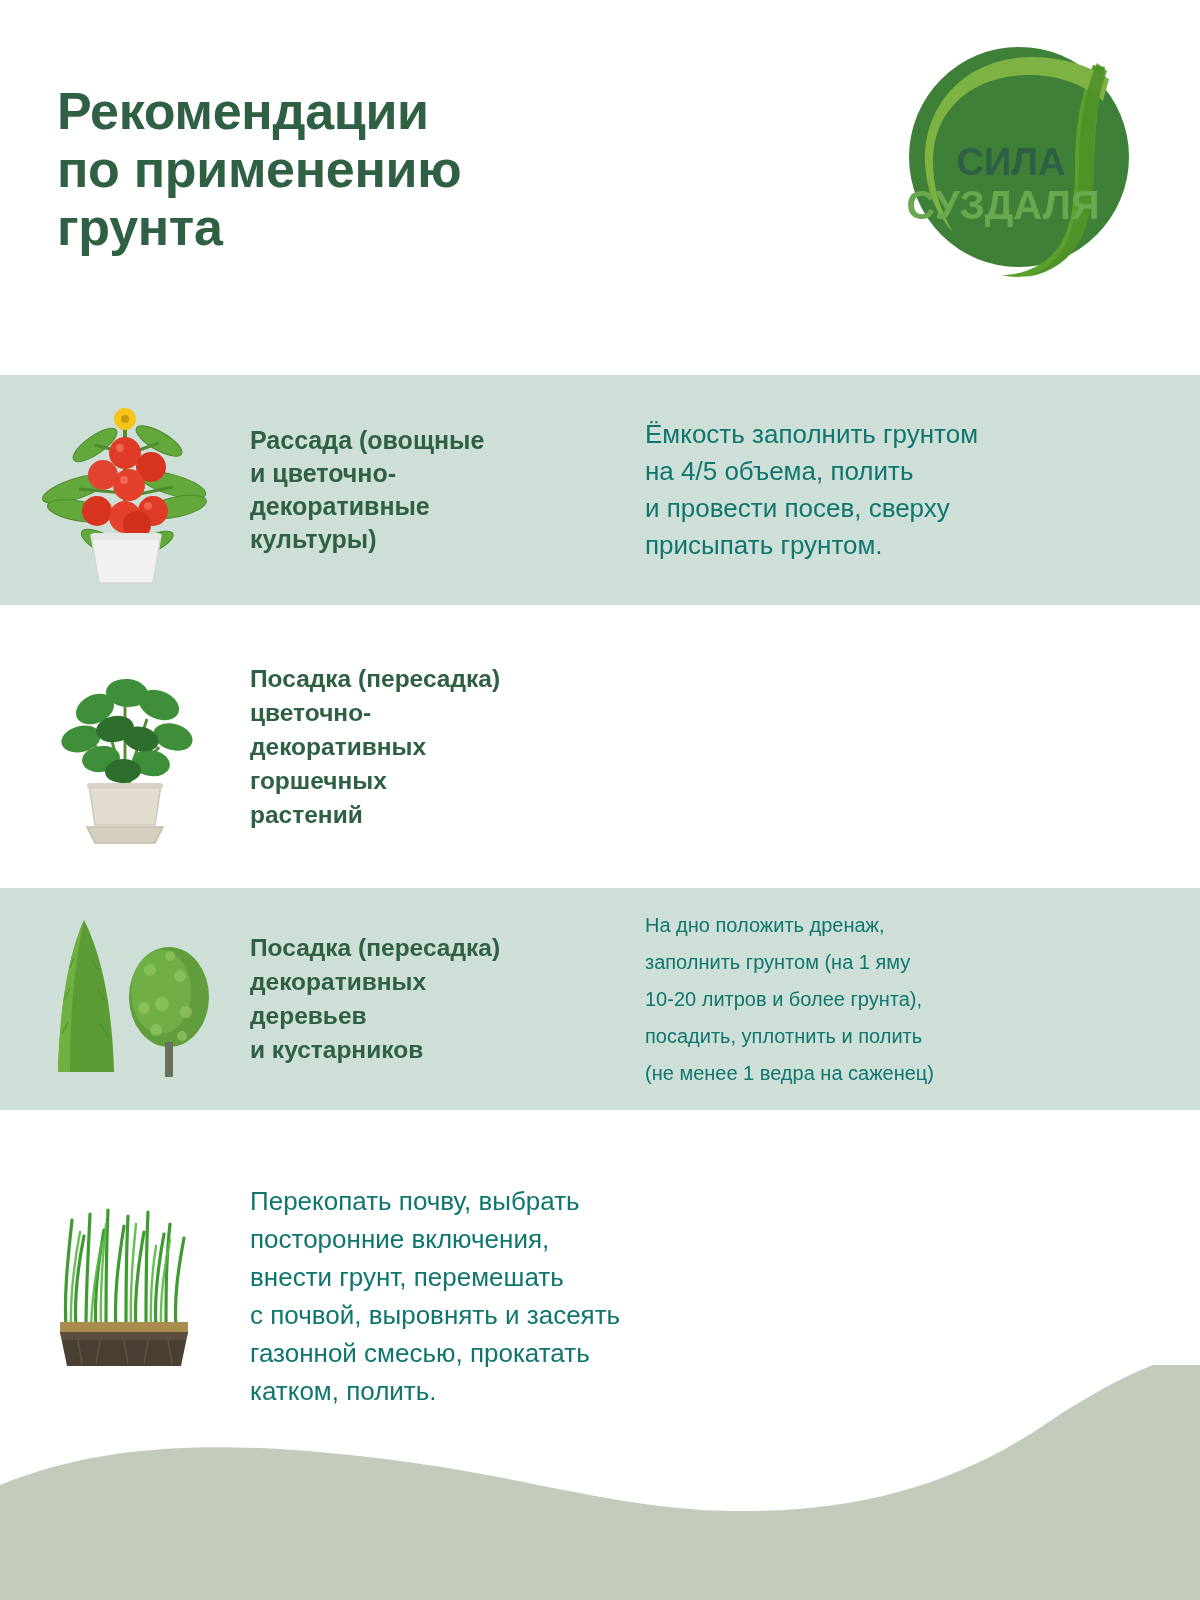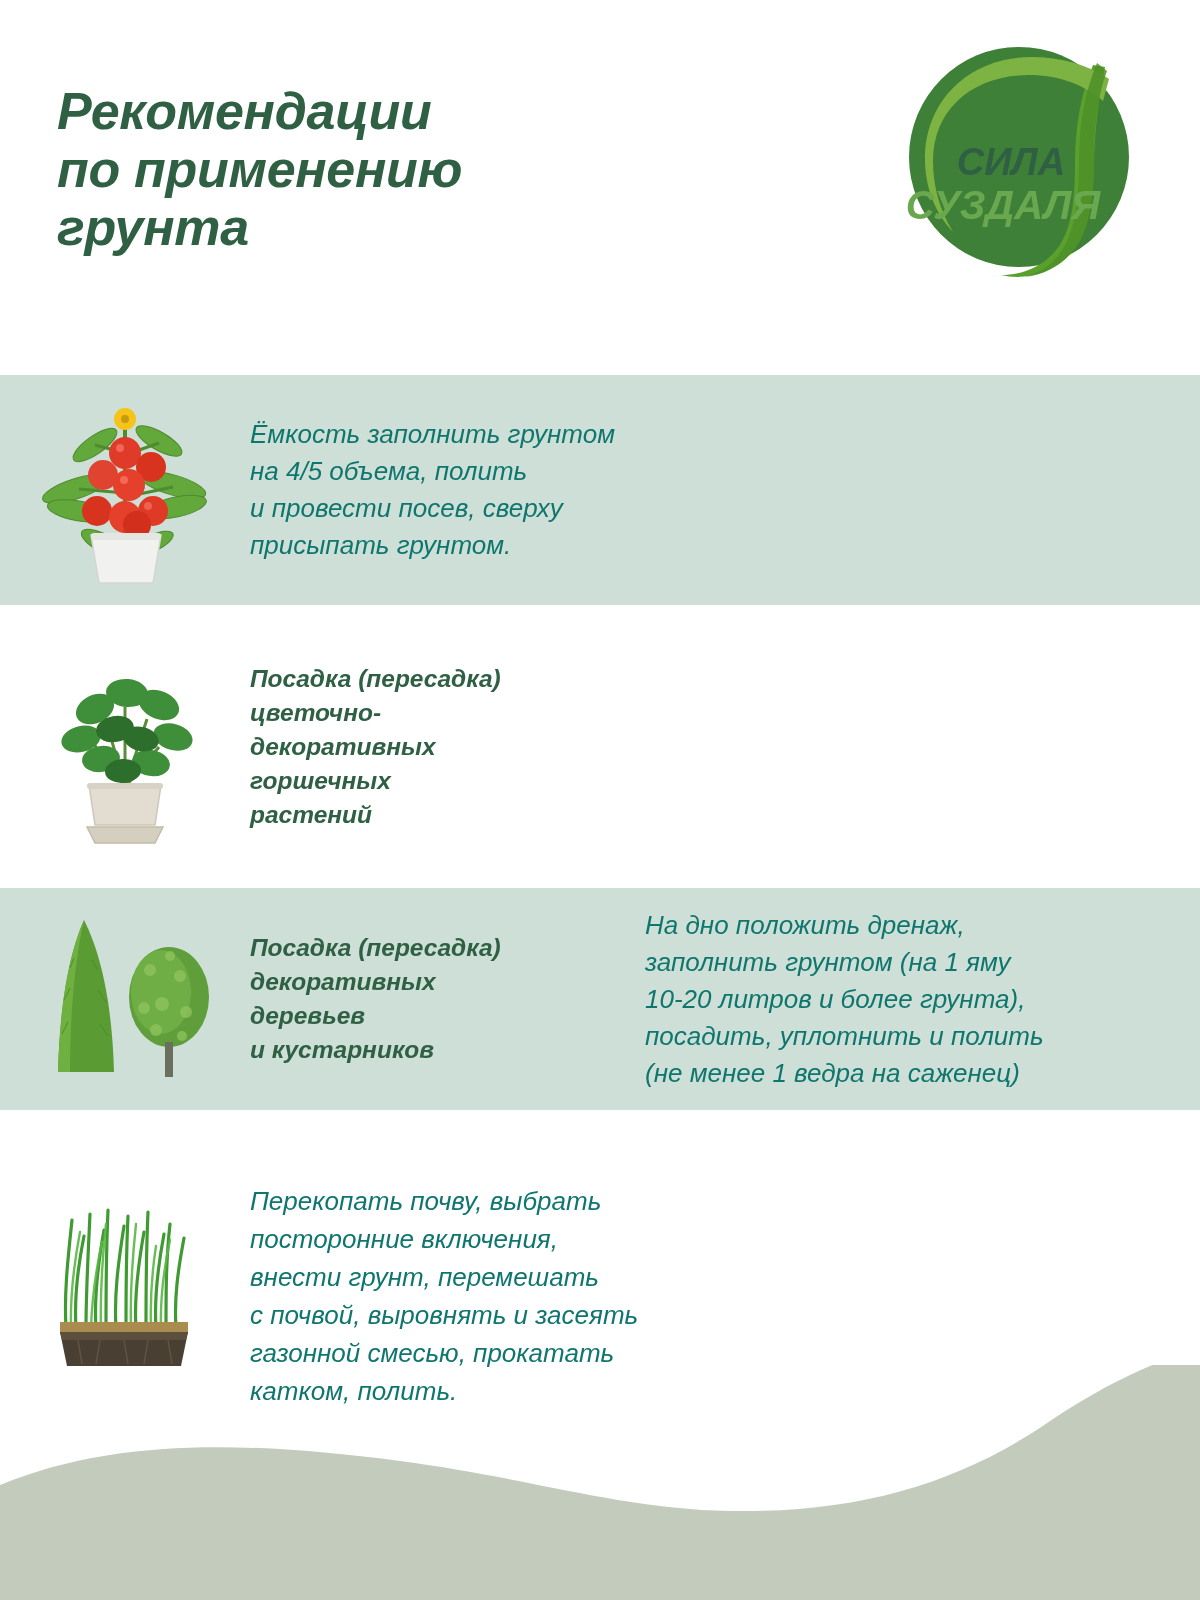--- a/index.html
+++ b/index.html
@@ -2,21 +2,21 @@
 <html><head>
 <meta charset="utf-8">
 <style>
   * { box-sizing: border-box; margin: 0; padding: 0; }
   html, body {
     width: 1200px; height: 1600px;
     background: #ffffff;
     font-family: "Liberation Sans", "DejaVu Sans", sans-serif;
     overflow: hidden;
   }
-  .page { position: relative; width: 1200px; height: 1600px; background:#ffffff; overflow:hidden;font-style:italic; }
+  .page { position: relative; width: 1200px; height: 1600px; background:#ffffff; overflow:hidden; }
 
   
   .header { position:absolute; left:0; top:0; width:1200px; height:375px; }
   .title {
     position:absolute; left:57px; top:82px; width:640px;
     font-size:52px; line-height:58px; font-weight:bold;
     color:#2f6043; letter-spacing:-0.3px;
     white-space:pre-line;
   }
 
@@ -50,21 +50,21 @@
   #row-3 { top:888px;  height:222px; }
   #row-4 { top:1110px; height:330px; }
 
   #row-1 .cell-title { margin-top:0px; }
   #row-2 .cell-title { font-size:24.5px; line-height:34px; }
   #row-3 .cell-title { font-size:24.5px; line-height:34px; }
   #row-4 .cell-title { font-size:25px; }
 
   #row-1 .cell-desc { font-size:26px; line-height:37px; }
   #row-2 .cell-desc { font-size:26px; line-height:37px; }
-  #row-3 .cell-desc { font-size:26px; line-height:37px; }
+  #row-3 .cell-desc { font-size:20px; line-height:37px; }
   #row-4 .cell-desc { font-size:26px; line-height:38px;margin-top:42px; }
 
   
   .art { display:block; }
 
   
   .wave { position:absolute; left:0; bottom:0; width:1200px; height:235px; }
   .wave svg { display:block; width:1200px; height:235px; }
 </style>
 </head>
@@ -148,20 +148,24 @@
             <circle cx="87" cy="55" r="4" fill="#ff8a7a" opacity="0.55"></circle>
             <circle cx="91" cy="87" r="4" fill="#ff8a7a" opacity="0.55"></circle>
             <circle cx="115" cy="113" r="4" fill="#ff8a7a" opacity="0.5"></circle>
           </g>
 
           <path d="M58 142 L128 142 L120 190 L66 190 Z" fill="#f1f2f0" stroke="#d4d6d2" stroke-width="1.5"></path>
           <rect x="58" y="140" width="70" height="7" rx="3" fill="#e4e6e2"></rect>
         </svg>
       </span>
     </div>
+    <div class="cell-title">Рассада (овощные
+и цветочно-
+декоративные
+культуры)</div>
     <div class="cell-desc">Ёмкость заполнить грунтом
 на 4/5 объема, полить
 и провести посев, сверху
 присыпать грунтом.</div>
   </div>
 
   <div class="row plain" id="row-2">
     <div class="cell-img">
       <span>
         <svg class="art" width="180" height="200" viewBox="0 0 180 200" xmlns="http://www.w3.org/2000/svg">

